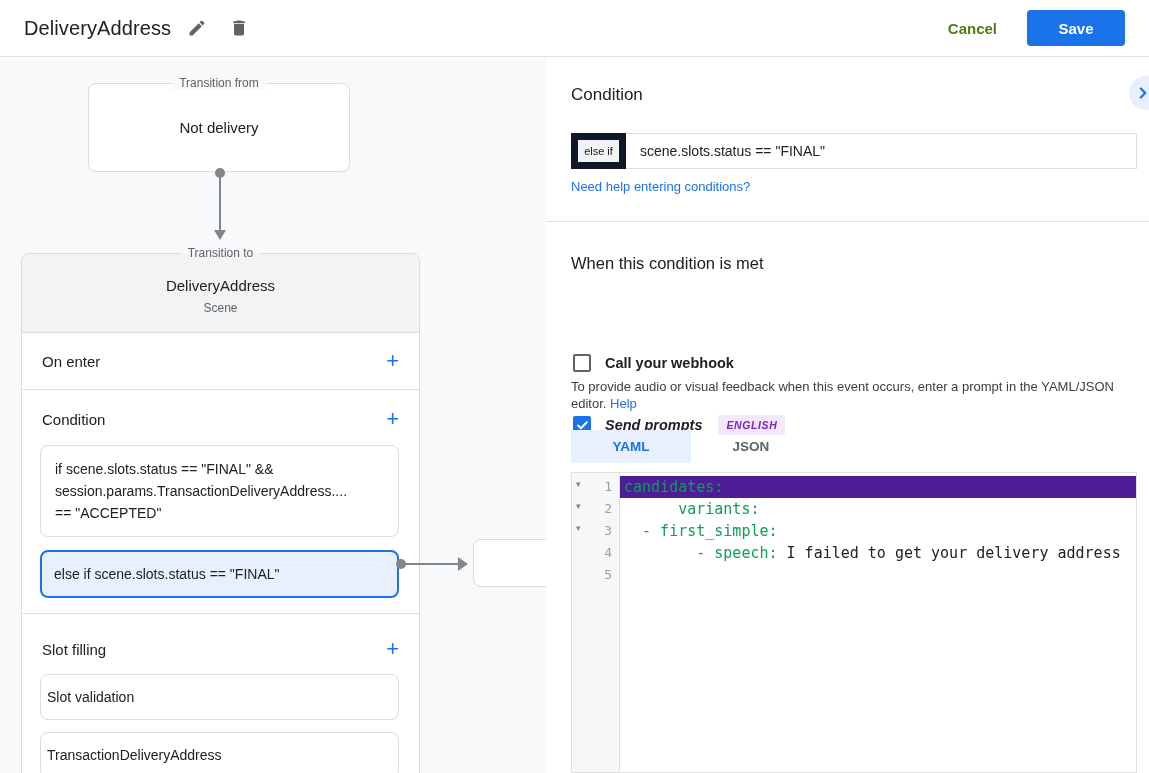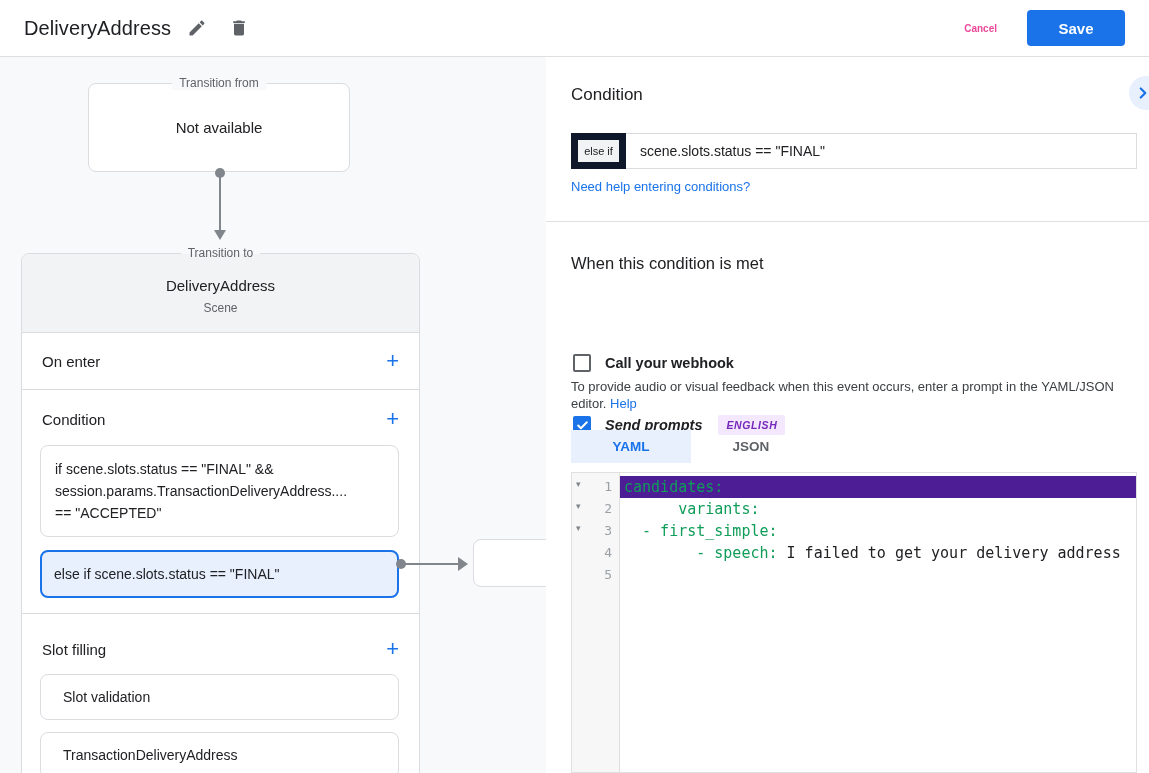--- a/index.html
+++ b/index.html
@@ -8,21 +8,21 @@
   #app { position:relative; width:1149px; height:773px; overflow:hidden; background:#fff; }
 
   
   .topbar { position:absolute; left:0; top:0; width:1149px; height:57px; background:#fff;
             border-bottom:1px solid #e0e0e0; display:flex; align-items:center; padding:0 24px; }
   .topbar-title { font-size:20px; color:#202124; letter-spacing:.1px; }
   .icon-btn { width:32px; height:32px; border:none; background:transparent; display:flex;
               align-items:center; justify-content:center; cursor:pointer; margin-left:10px; }
   .icon-btn svg { fill:#5f6368; }
   .topbar-spacer { flex:1; }
-  .cancel-btn { border:none; background:transparent; color:#ec4899; font-size:10px; font-weight:bold;
+  .cancel-btn { border:none; background:transparent; color:#4d7c0f; font-size:15px; font-weight:bold;
                 cursor:pointer; padding:8px 12px; font-family:"Liberation Sans", sans-serif; }
   .save-btn { margin-left:18px; width:98px; height:36px; background:#1a73e8; color:#fff; border:none;
               border-radius:4px; font-size:15px; font-weight:bold; cursor:pointer;
               font-family:"Liberation Sans", sans-serif; }
 
   
   .canvas { position:absolute; left:0; top:57px; width:546px; height:716px; background:#f8f9fa; overflow:hidden; }
 
   .tf-box { position:absolute; left:88px; top:26px; width:262px; height:89px; background:#fff;
             border:1px solid #dadce0; border-radius:8px; display:flex; align-items:center; justify-content:center; }
@@ -54,21 +54,21 @@
 
   .card-section { border-bottom:1px solid #dadce0; padding:16px 0 15px 0; }
   .section-head { display:flex; align-items:center; justify-content:space-between; padding:0 14px 0 20px; }
   .cond-box { margin:13px 20px 0 18px; border:1px solid #dadce0; border-radius:8px; background:#fff;
               padding:12px 14px; font-size:14px; line-height:22px; color:#202124; cursor:pointer; }
   .cond-box-selected { margin:13px 20px 0 18px; border:2px solid #1a73e8; border-radius:8px; background:#e8f0fe;
                        height:48px; display:flex; align-items:center; padding:0 12px; font-size:14px;
                        color:#202124; cursor:pointer; }
   .card-section-last { padding:22px 0 15px 0; }
   .slot-box { margin:12px 20px 0 18px; border:1px solid #dadce0; border-radius:8px; background:#fff;
-              height:46px; display:flex; align-items:center; padding:0 22px; font-size:14px; color:#202124;
+              height:46px; display:flex; align-items:center; padding:0 6px; font-size:14px; color:#202124;
               cursor:pointer; }
   .target-box { position:absolute; left:473px; top:482px; width:110px; height:48px; background:#fff;
                 border:1px solid #dadce0; border-radius:8px; }
 
   
   .panel { position:absolute; left:546px; top:57px; width:603px; height:716px; background:#fff; }
   .collapse-btn { position:absolute; left:583px; top:19px; width:34px; height:34px; border-radius:50%;
                   background:#e8f0fe; border:none; cursor:pointer; display:flex; align-items:center; padding-left:5px; }
   .panel-heading { position:absolute; left:25px; top:28px; font-size:17px; color:#202124; }
   .cond-row { position:absolute; left:25px; top:76px; width:566px; height:36px; display:flex; }
@@ -128,21 +128,21 @@
     </button>
     <span class="topbar-spacer"></span>
     <button class="cancel-btn">Cancel</button>
     <button class="save-btn">Save</button>
   </div>
 
   <div class="canvas">
 
     <div class="tf-box">
       <span class="node-legend">Transition from</span>
-      <span class="tf-content">Not available</span>
+      <span class="tf-content">Not delivery</span>
     </div>
 
     <span class="conn-dot" style="left:215px; top:111px;"></span>
     <span class="conn-vline" style="left:219px; top:116px; height:57px;"></span>
     <span class="arrow-down" style="left:214px; top:173px;"></span>
 
     <div class="tt-card">
       <span class="node-legend">Transition to</span>
 
       <div class="tt-header">

